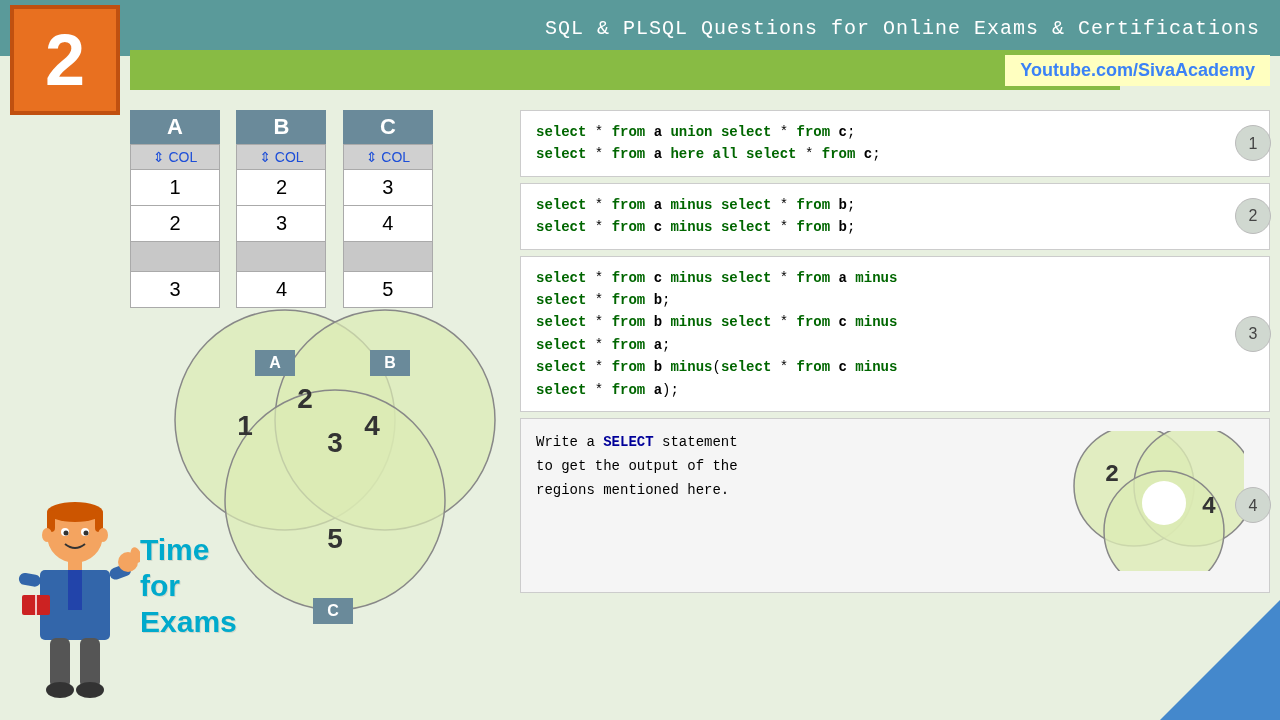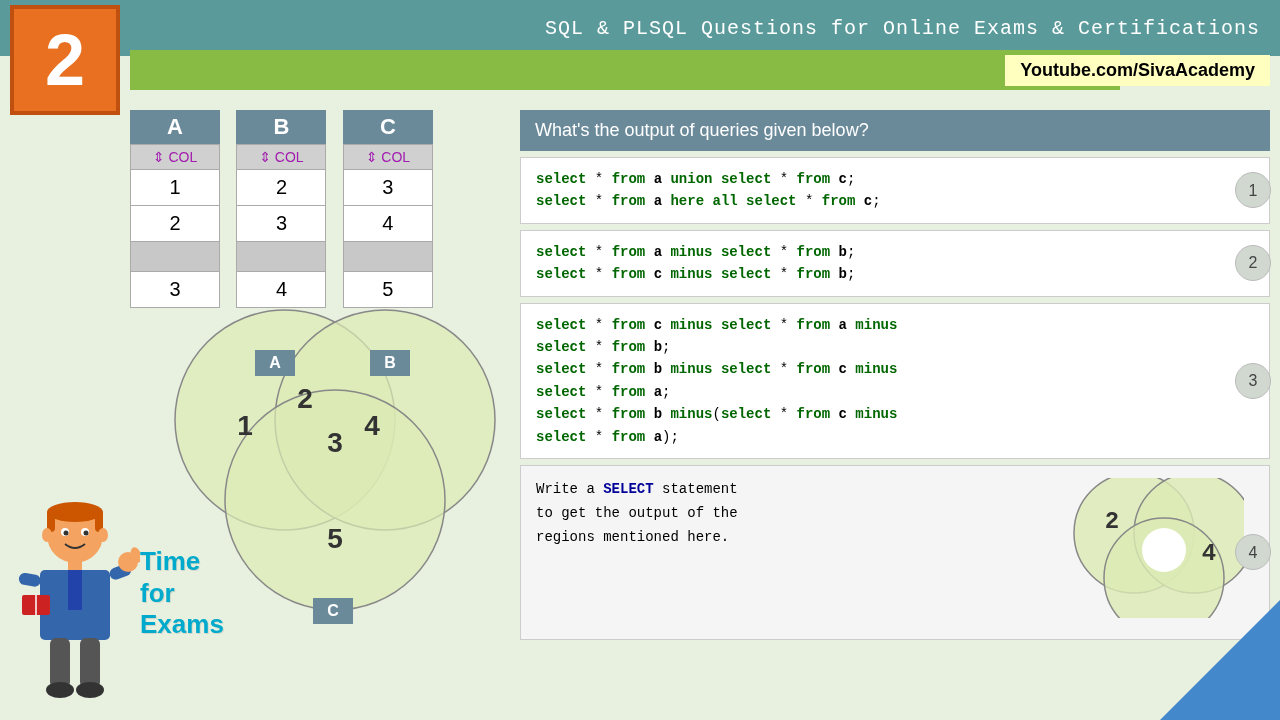--- a/index.html
+++ b/index.html
@@ -60,21 +60,21 @@
       background: #88bb44;
     }
 
     
     #youtube-label {
       position: absolute;
       top: 55px;
       right: 10px;
       background: #ffffc0;
       padding: 5px 15px;
-      color: #000000;
+      color: #3b82f6;
       font-size: 18px;
       font-weight: bold;
       font-family: Arial, sans-serif;
     }
 
     
     #left-area {
       position: absolute;
       top: 110px;
       left: 130px;
@@ -103,21 +103,21 @@
     .data-table td {
       border: 1px solid #aaa;
       text-align: center;
       padding: 6px 2px;
       font-size: 20px;
       background: white;
     }
     .data-table .col-header {
       background: #d0d0d0;
       font-size: 14px;
-      color: #a21caf;
+      color: #1d4ed8;
       padding: 4px 2px;
     }
     .data-table .empty-row td {
       background: #c8c8c8;
       height: 30px;
     }
 
     
     #venn-area {
       position: absolute;
@@ -135,21 +135,21 @@
       width: 130px;
       height: 200px;
     }
 
     
     #time-text {
       position: absolute;
       bottom: 80px;
       left: 140px;
       color: #00aacc;
-      font-size: 26px;
+      font-size: 30px;
       font-weight: bold;
       line-height: 1.2;
       text-shadow: 1px 1px 0 rgba(0,0,0,0.1);
     }
 
     
     #right-area {
       position: absolute;
       top: 110px;
       left: 520px;
@@ -406,21 +406,20 @@
     <rect x="12" y="95" width="28" height="20" rx="2" fill="#cc2222"></rect>
     <line x1="26" y1="95" x2="26" y2="115" stroke="#fff" stroke-width="1.5"></line>
   </svg>
 </div>
 
 <div id="time-text">
   <span>Time<br>for<br>Exams</span>
 </div>
 
 <div id="right-area">
-  <div id="question-header">What's the output of queries given below?</div>
 
   <div class="question-box">
     <span>
       <span class="kw">select</span> * <span class="kw">from</span> <strong>a</strong> <span class="kw">union</span> <span class="kw">select</span> * <span class="kw">from</span> <strong>c</strong>;<br>
       <span class="kw">select</span> * <span class="kw">from</span> <strong>a</strong> <span class="kw">here all</span> <span class="kw">select</span> * <span class="kw">from</span> <strong>c</strong>;
     </span>
     <div class="q-number">1</div>
   </div>
 
   <div class="question-box">

